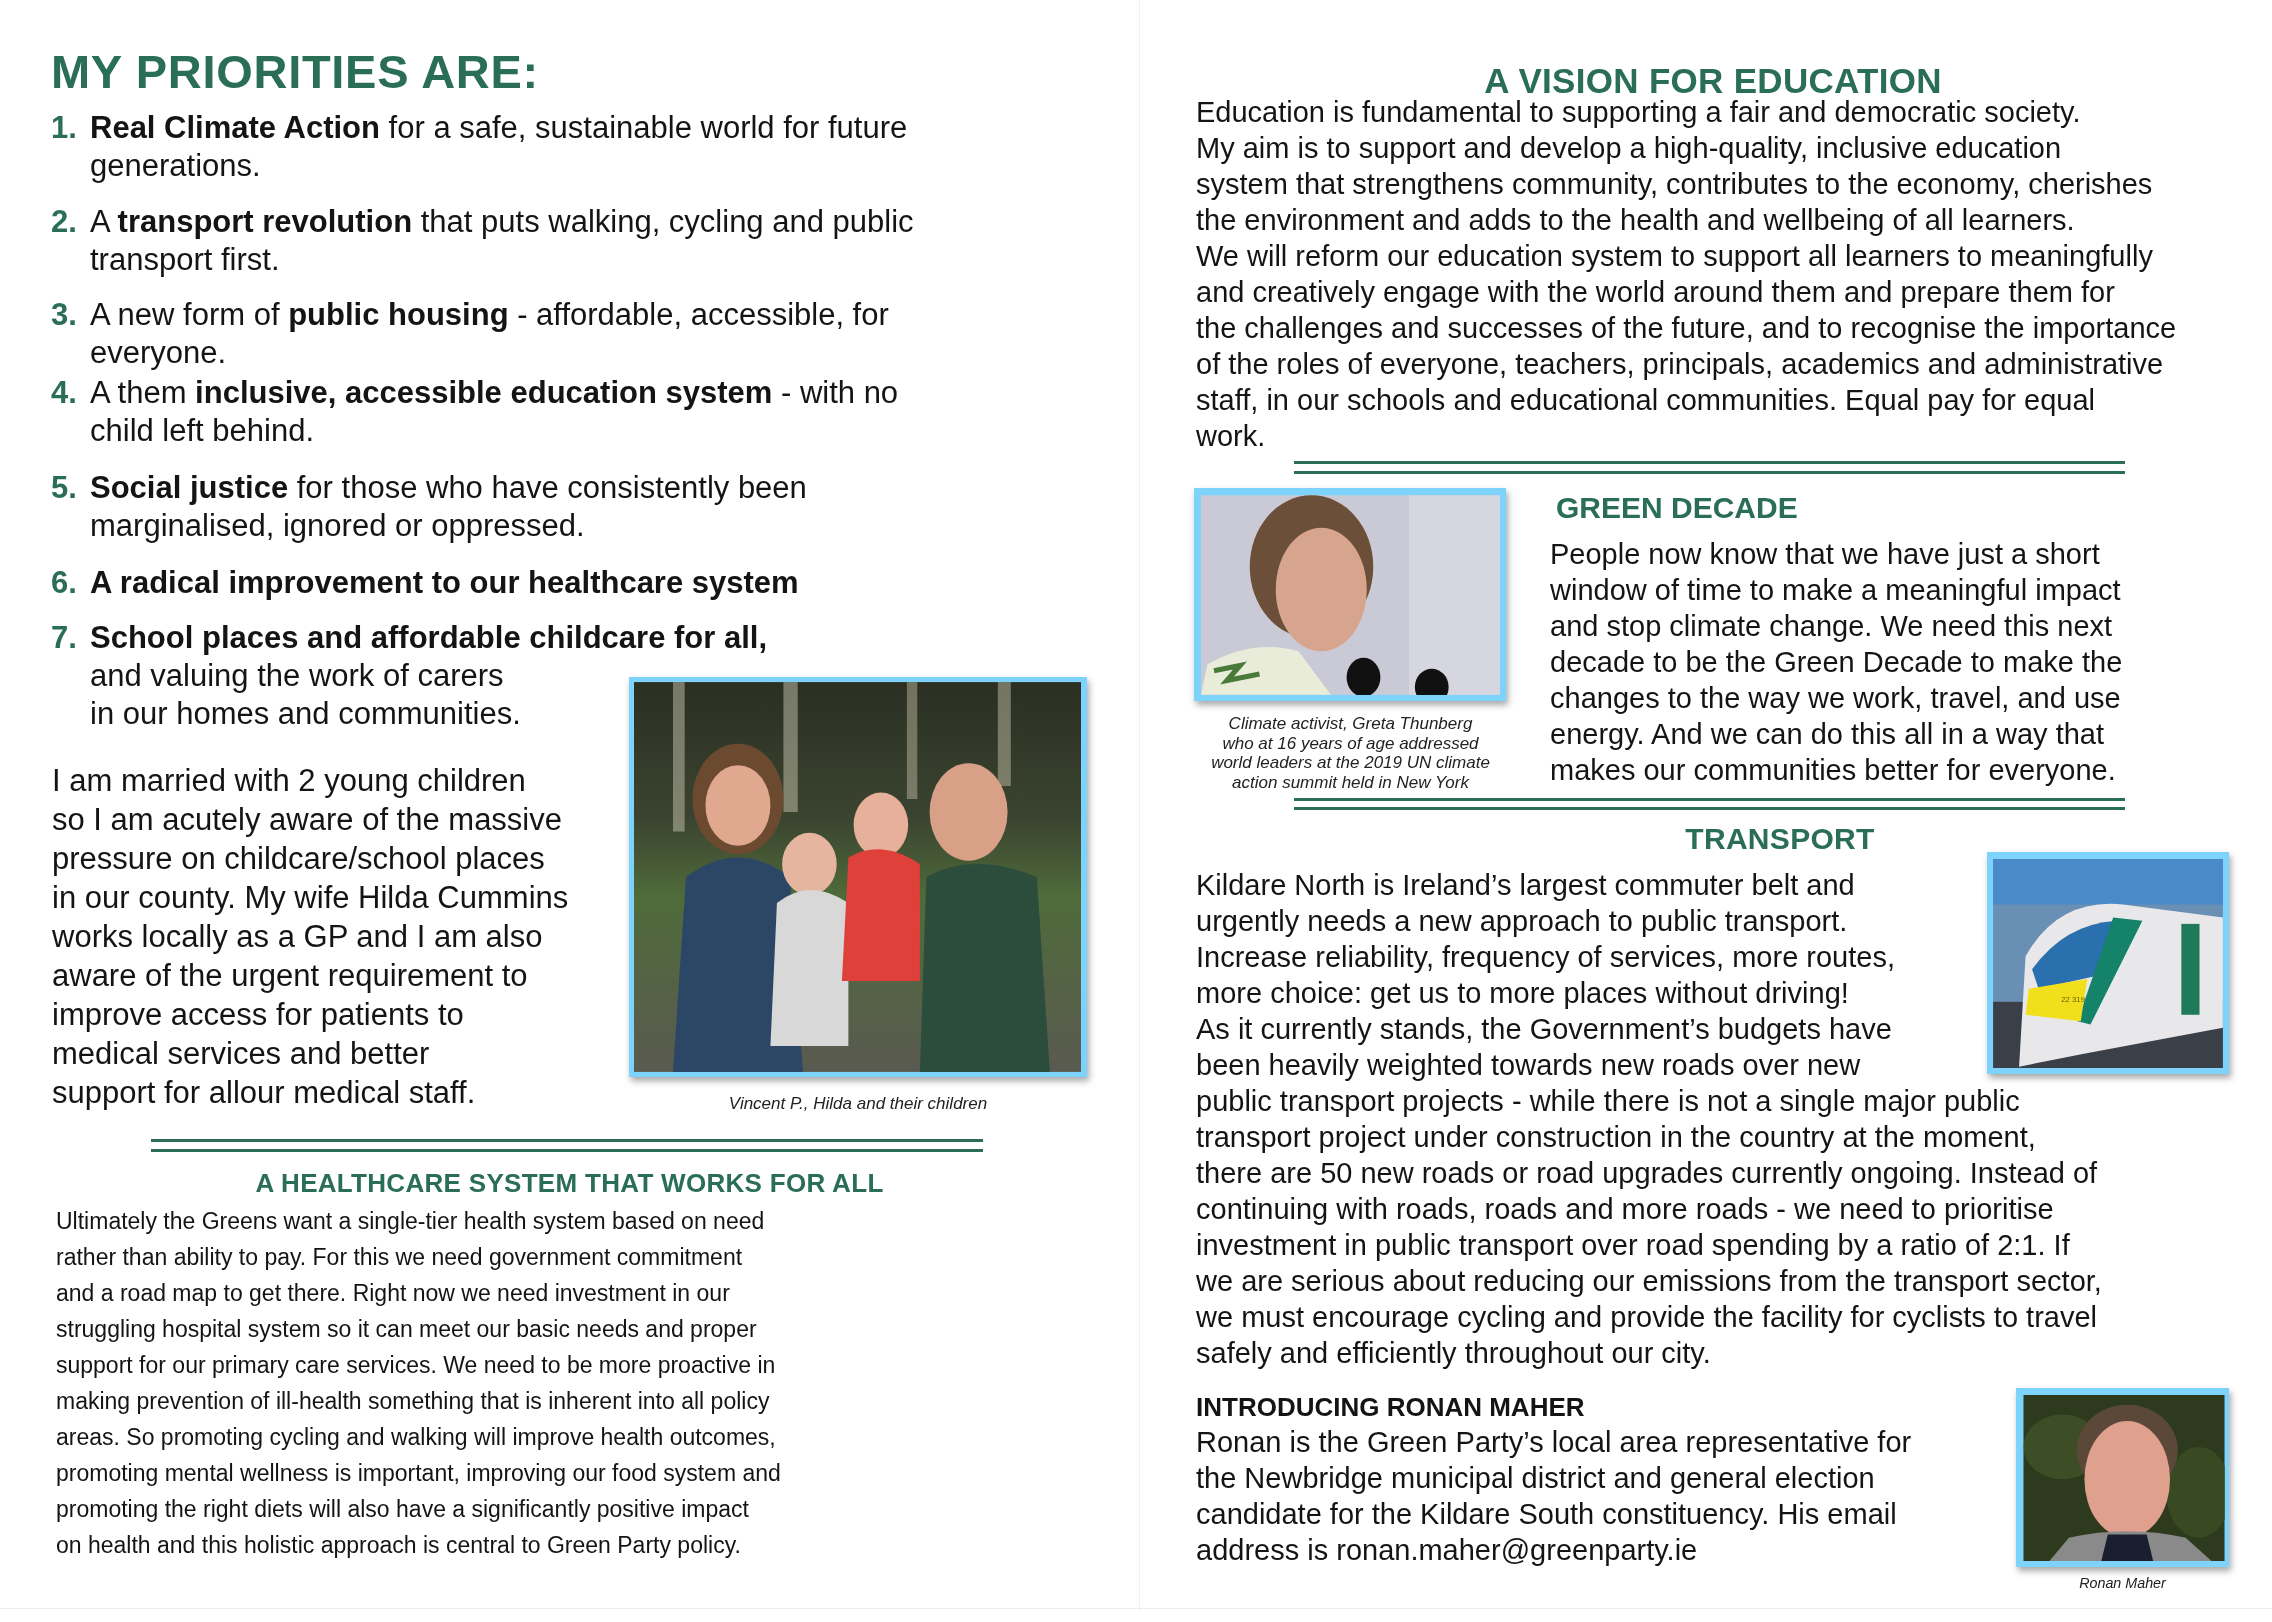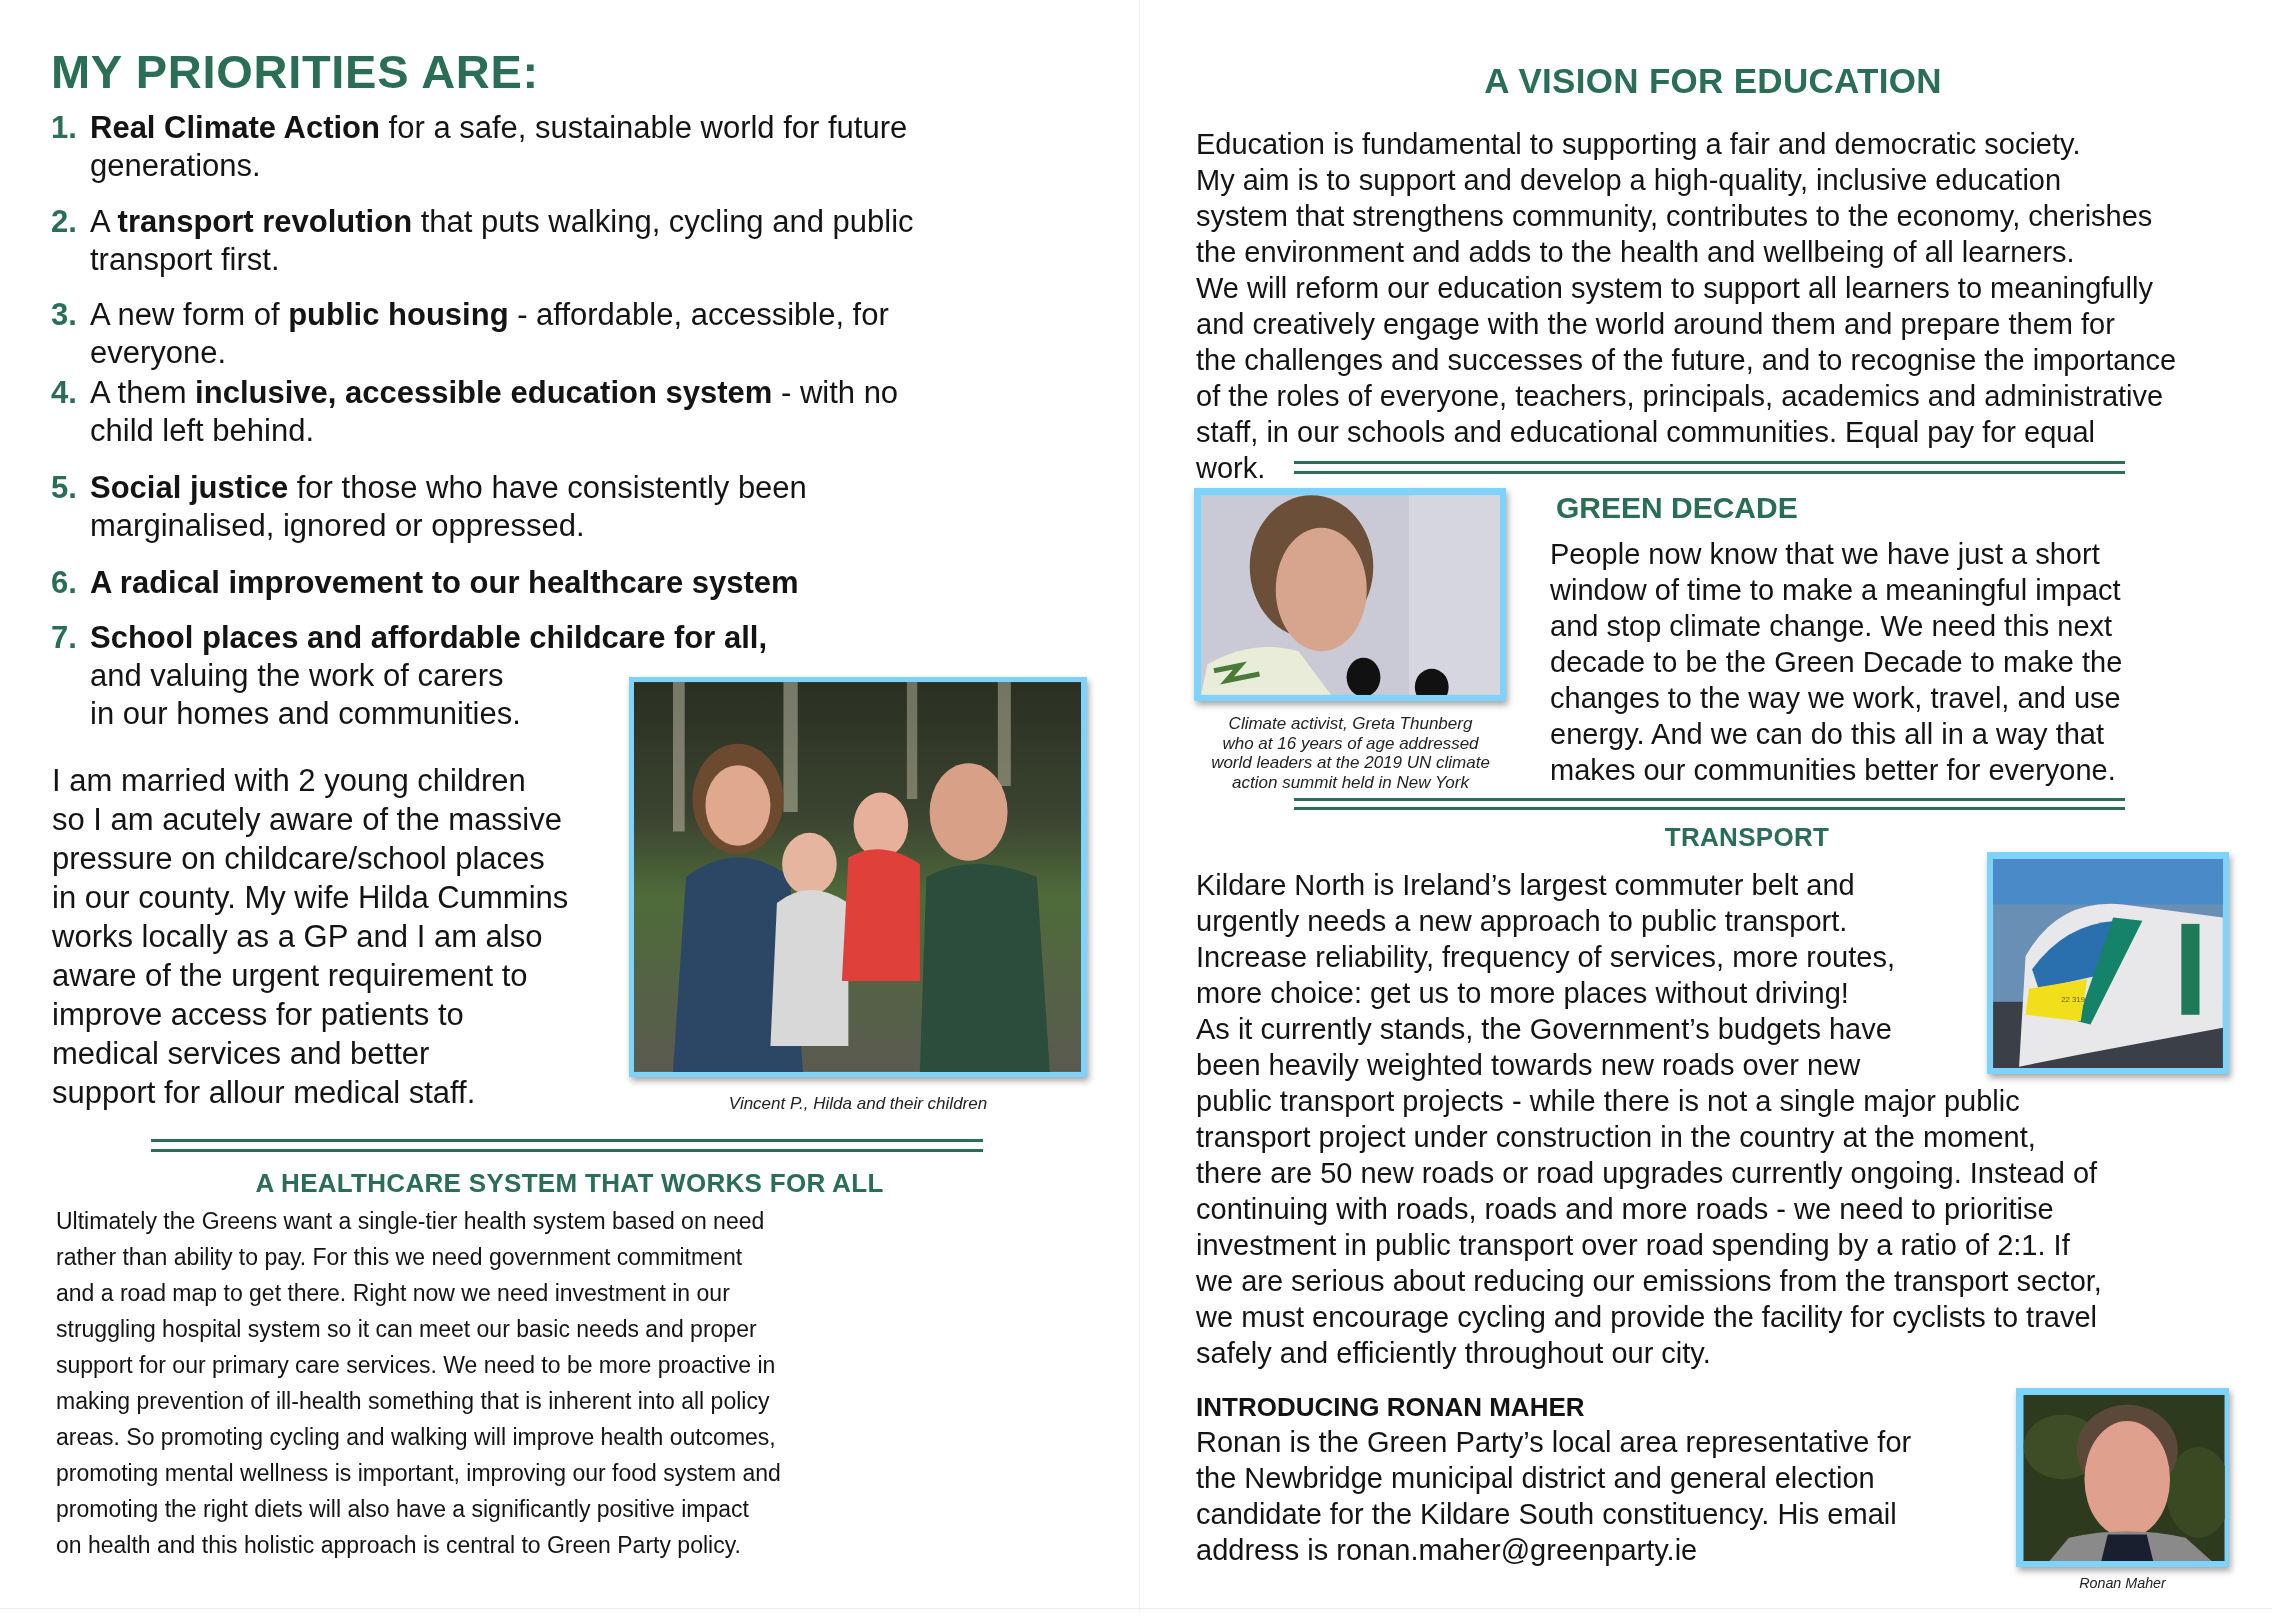--- a/index.html
+++ b/index.html
@@ -139,21 +139,21 @@
   <span class="line">support for our primary care services.  We need to be more proactive in</span>
   <span class="line">making prevention of ill-health something that is inherent into all policy</span>
   <span class="line">areas. So promoting cycling and walking will improve health outcomes,</span>
   <span class="line">promoting mental wellness is important, improving our food system and</span>
   <span class="line">promoting the right diets will also have a significantly positive impact</span>
   <span class="line">on health and this holistic approach is central to Green Party policy.</span>
 </div>
 
 <div class="abs h-sec green" style="left:1170px; top:63px; width:1086px; font-size:35px;">A VISION FOR EDUCATION</div>
 
-<div class="abs body-r" style="left:1196px; top:94px; width:1066px;margin-top:32px;">
+<div class="abs body-r" style="left:1196px; top:94px; width:1066px;">
   <span class="line">Education is fundamental to supporting a fair and democratic society.</span>
   <span class="line">My aim is to support and develop a high-quality, inclusive education</span>
   <span class="line">system that strengthens community, contributes to the economy, cherishes</span>
   <span class="line">the environment and adds to the health and wellbeing of all learners.</span>
   <span class="line">We will reform our education system to support all learners to meaningfully</span>
   <span class="line">and creatively engage with the world around them and prepare them for</span>
   <span class="line">the challenges and successes of the future, and to recognise the importance</span>
   <span class="line">of the roles of everyone, teachers, principals, academics and administrative</span>
   <span class="line">staff, in our schools and educational communities. Equal pay for equal</span>
   <span class="line">work.</span>
@@ -191,21 +191,21 @@
   <span class="line">and stop climate change. We need this next</span>
   <span class="line">decade to be the Green Decade to make the</span>
   <span class="line">changes to the way we work, travel, and use</span>
   <span class="line">energy. And we can do this all in a way that</span>
   <span class="line">makes our communities better for everyone.</span>
 </div>
 
 <div class="divider" style="left:1294px; top:798px; width:831px;"></div>
 <div class="divider" style="left:1294px; top:807px; width:831px;"></div>
 
-<div class="abs h-sec green" style="left:1357px; top:824px; width:780px; font-size:26px;">TRANSPORT</div>
+<div class="abs h-sec green" style="left:1390px; top:824px; width:780px; font-size:30px;">TRANSPORT</div>
 
 <div class="frame" style="left:1987px; top:852px; width:242px; height:222px;">
   <div class="photo" style="left:5.9px; top:7.2px; width:230px; height:209px;">
     <svg width="230" height="209" viewBox="0 0 354 322">
       <rect width="354" height="322" fill="#6a8fb5"></rect>
       <rect x="0" y="0" width="354" height="70" fill="#4a8ac8"></rect>
       <rect x="0" y="220" width="354" height="102" fill="#3b3f48"></rect>
       <path d="M40 320 L50 150 Q100 60 200 70 L354 90 L354 260 L140 300 Z" fill="#e8e8ea"></path>
       <path d="M60 170 Q110 100 190 95 L160 180 L70 200 Z" fill="#2a6fae"></path>
       <path d="M185 90 L230 95 L150 255 L130 250 Z" fill="#15836a"></path>

